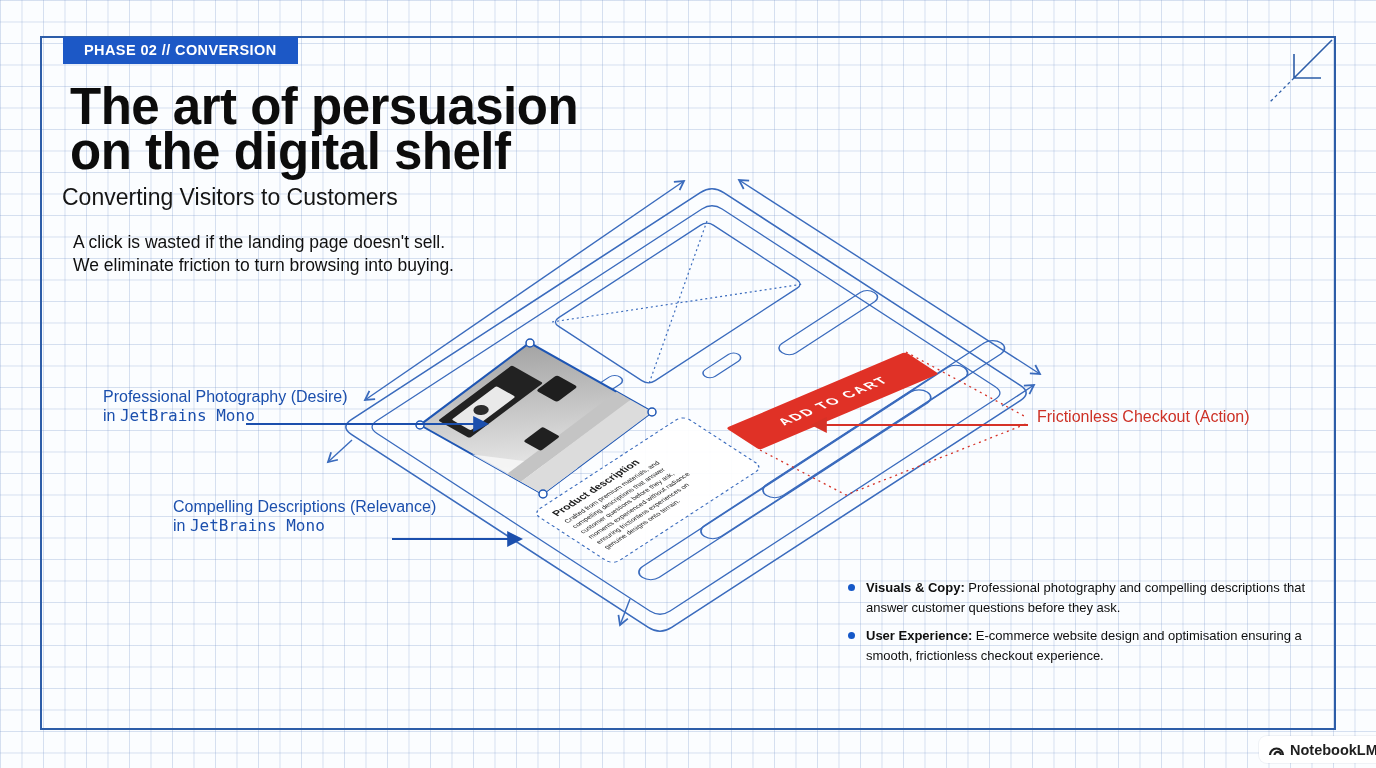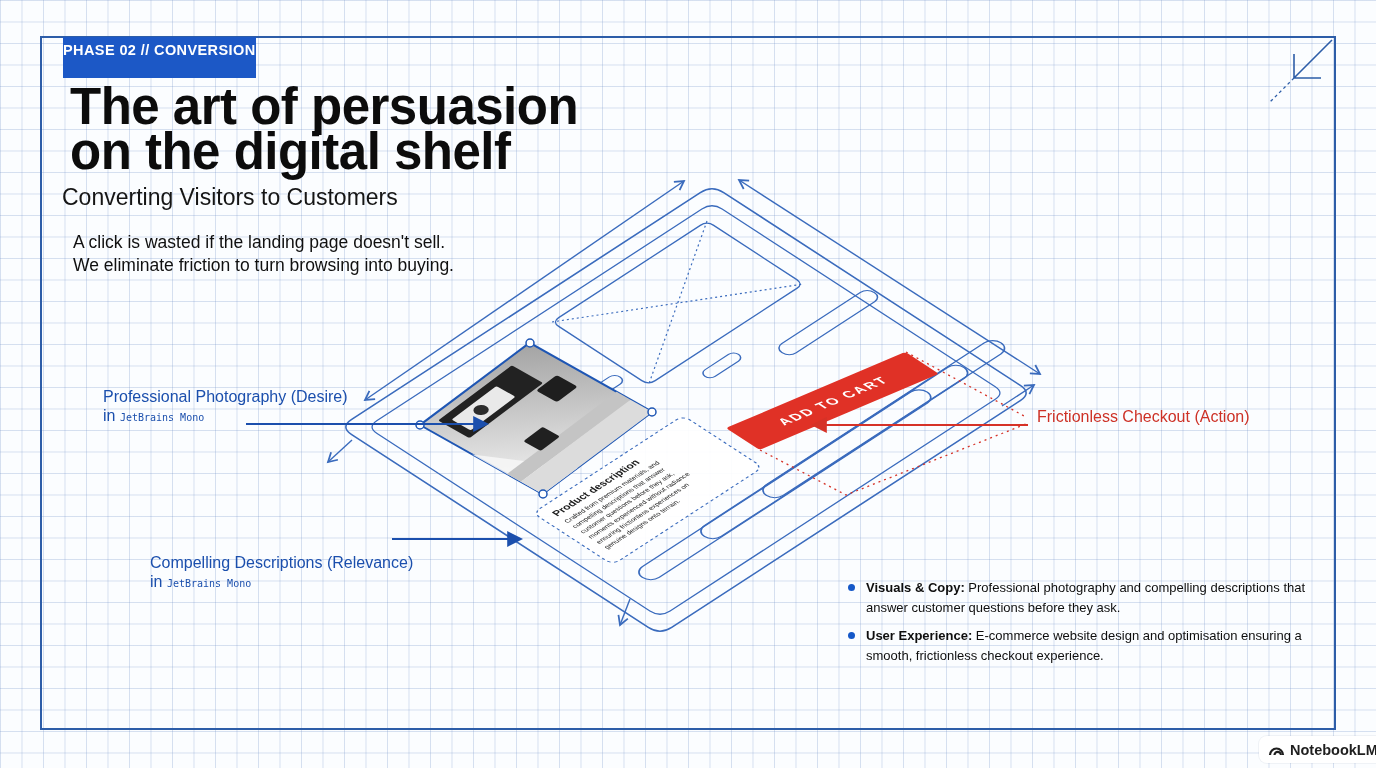--- a/index.html
+++ b/index.html
@@ -10,35 +10,35 @@
       linear-gradient(to right, rgba(125,155,205,0.30) 1px, transparent 1px),
       linear-gradient(to bottom, rgba(125,155,205,0.30) 1px, transparent 1px);
     background-size:21.5px 21.5px;
     font-family:"Liberation Sans",sans-serif;
   }
   .frame{
     position:absolute;left:40px;top:36px;width:1296px;height:694px;
     box-sizing:border-box;border:2px solid #2d5da8;
   }
   .badge{
-    position:absolute;left:63px;top:37px;height:41px;line-height:27px;
+    position:absolute;left:63px;top:37px;height:27px;line-height:27px;
     background:#1c58c6;color:#ffffff;font-size:14.5px;font-weight:bold;
-    letter-spacing:.4px;padding:0 0;
+    letter-spacing:.4px;padding:0 21px;
   }
   .title{
     position:absolute;left:70px;top:84px;
     font-size:51px;line-height:45px;font-weight:bold;color:#0c0c0c;
     letter-spacing:-0.5px;
   }
   .subtitle{position:absolute;left:62px;top:184px;font-size:23px;color:#151515;}
   .intro{position:absolute;left:62px;top:231px;font-size:17.5px;line-height:22.5px;color:#101010;margin-left:11px;}
   .ann{position:absolute;font-size:16px;line-height:19px;color:#1b4fad;}
-  .ann .mono{font-family:"DejaVu Sans Mono",monospace;font-size:10px;}
+  .ann .mono{font-family:"DejaVu Sans Mono",monospace;font-size:16px;}
   .ann-photo{left:103px;top:387px;}
-  .ann-desc{left:150px;top:553px;}
+  .ann-desc{left:150px;top:497px;padding-left:23px;}
   .ann-checkout{left:1037px;top:407px;color:#cd3126;}
   .bullets{position:absolute;left:848px;top:578px;width:500px;}
   .bullet{display:flex;gap:11px;margin-bottom:9px;font-size:13px;line-height:19.5px;color:#0e0e0e;}
   .bullet .dot{width:7px;height:7px;border-radius:50%;background:#1558c8;margin-top:6px;flex:none;}
   .bullet b{font-weight:bold;}
   .wiresvg{position:absolute;left:0;top:0;}
   .footer{
     position:absolute;left:1259px;top:736px;height:27px;
     background:#ffffff;border-radius:8px;display:flex;align-items:center;
     gap:5px;padding:0 11px 0 9px;font-size:14.5px;font-weight:bold;color:#1f1f1f;

